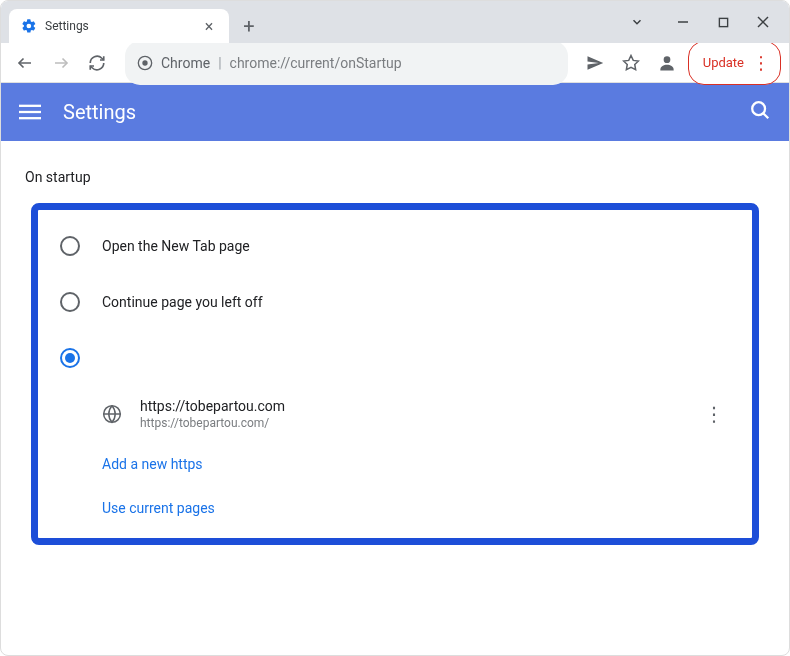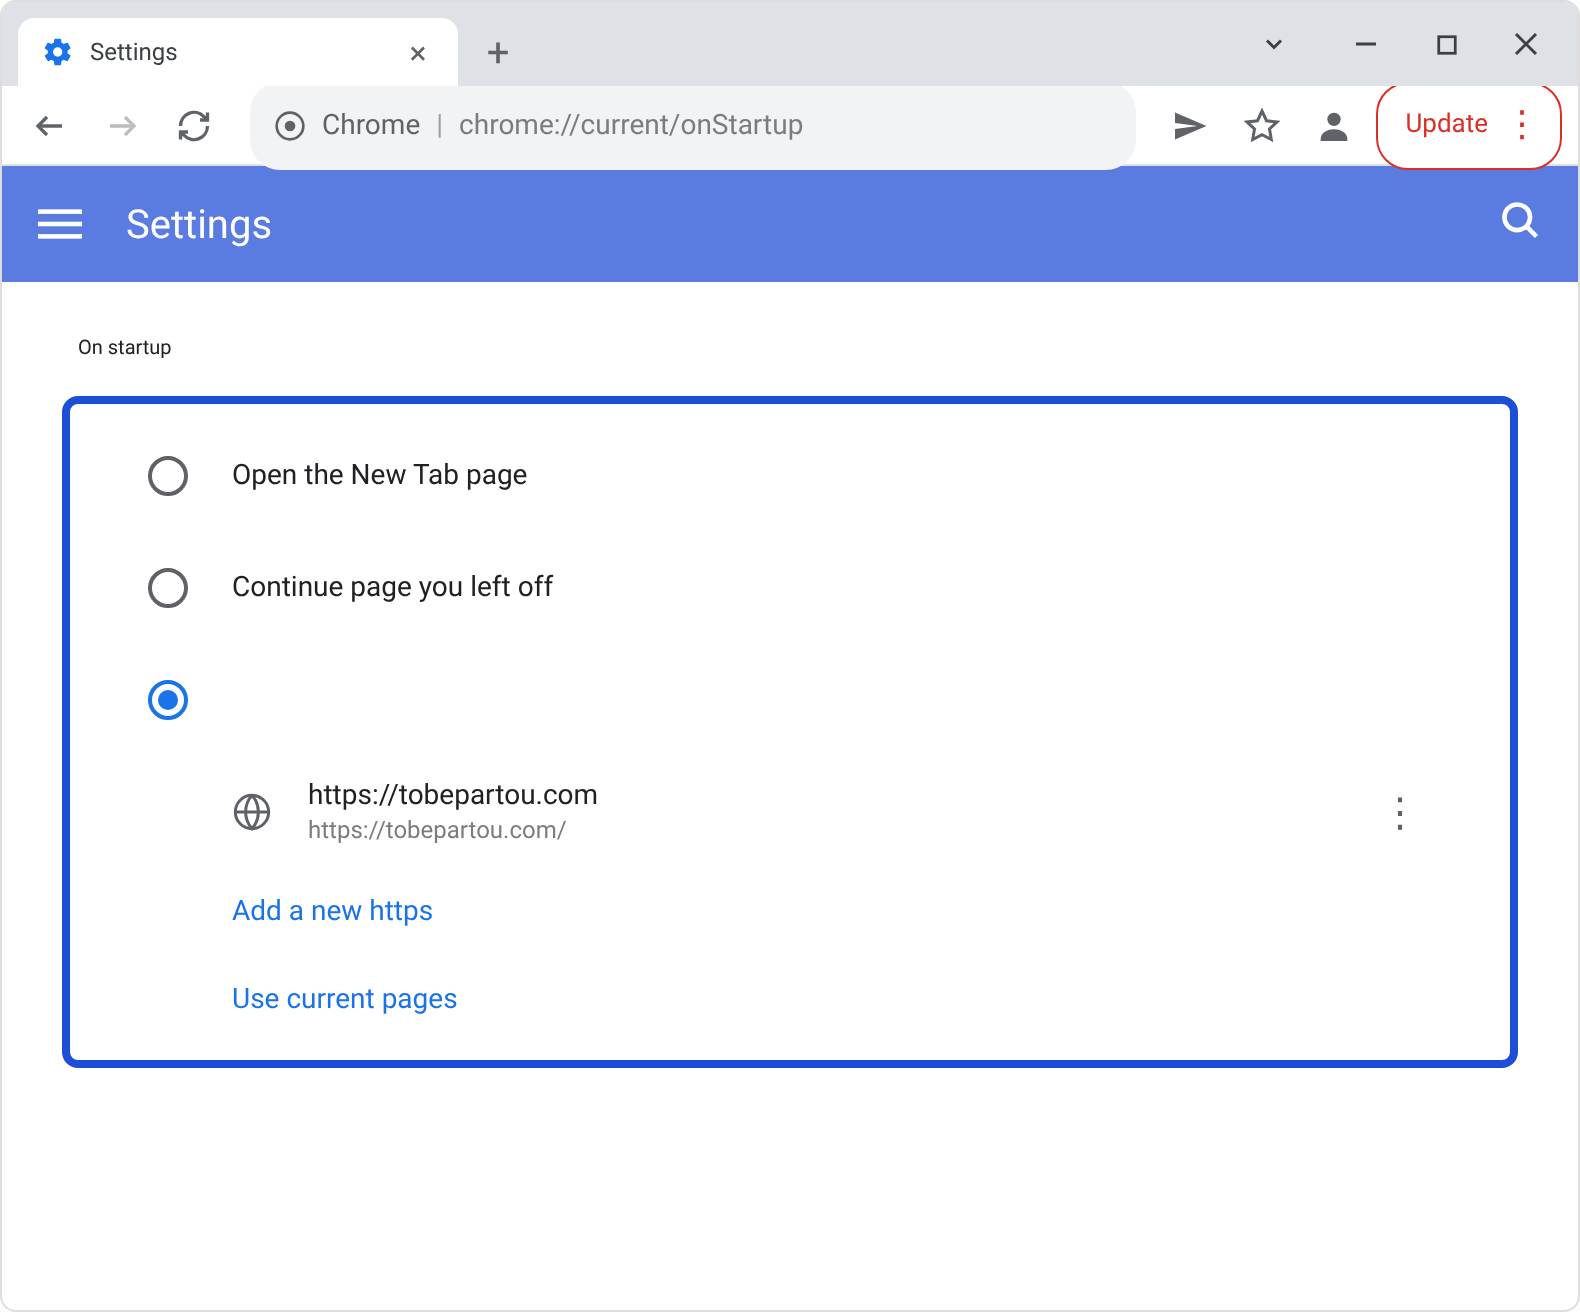--- a/index.html
+++ b/index.html
@@ -31,22 +31,22 @@
     .update-dots { color: #d93025; font-size: 18px; line-height: 1; }
     
     
     .blue-header { height: 58px; background: #5a7be0; display: flex; align-items: center; padding: 0 18px; color: #fff; justify-content: space-between; }
     .blue-left { display: flex; align-items: center; gap: 22px; }
     .hamburger svg { display: block; }
     .header-title { font-size: 20px; font-weight: 400; }
     
     
     .content { padding: 28px 24px; }
-    .section-label { font-size: 10px; color: #202124; margin-left: 14px; margin-bottom: 18px; }
-    .card { background: #fff; border: 4px solid #1d4ed8; border-radius: 8px; padding: 8px 17px; margin: 17px 6px; }
+    .section-label { font-size: 14px; color: #202124; margin-bottom: 18px; }
+    .card { background: #fff; border: 7px solid #1d4ed8; border-radius: 8px; padding: 8px 0; margin: 17px 6px; }
     .radio-row { display: flex; align-items: center; padding: 18px 22px; gap: 22px; font-size: 14px; color: #202124; }
     .radio { width: 20px; height: 20px; border-radius: 50%; border: 2px solid #5f6368; flex-shrink: 0; position: relative; }
     .radio.selected { border-color: #1a73e8; }
     .radio.selected::after { content: ''; position: absolute; top: 3px; left: 3px; width: 10px; height: 10px; background: #1a73e8; border-radius: 50%; }
     
     .sub-section { padding-left: 44px; }
     .page-row { display: flex; align-items: center; padding: 12px 22px 12px 20px; gap: 18px; }
     .globe-icon { width: 20px; height: 20px; flex-shrink: 0; display:flex; align-items:center; justify-content:center; color:#5f6368;}
     .page-info { flex: 1; }
     .page-title-text { font-size: 14px; color: #202124; }

